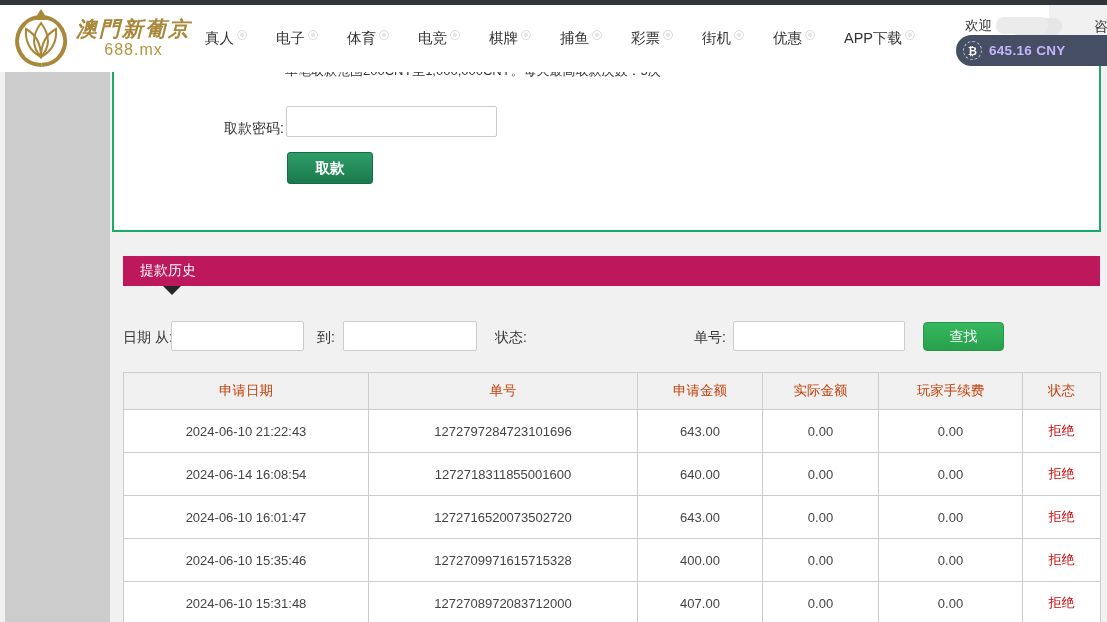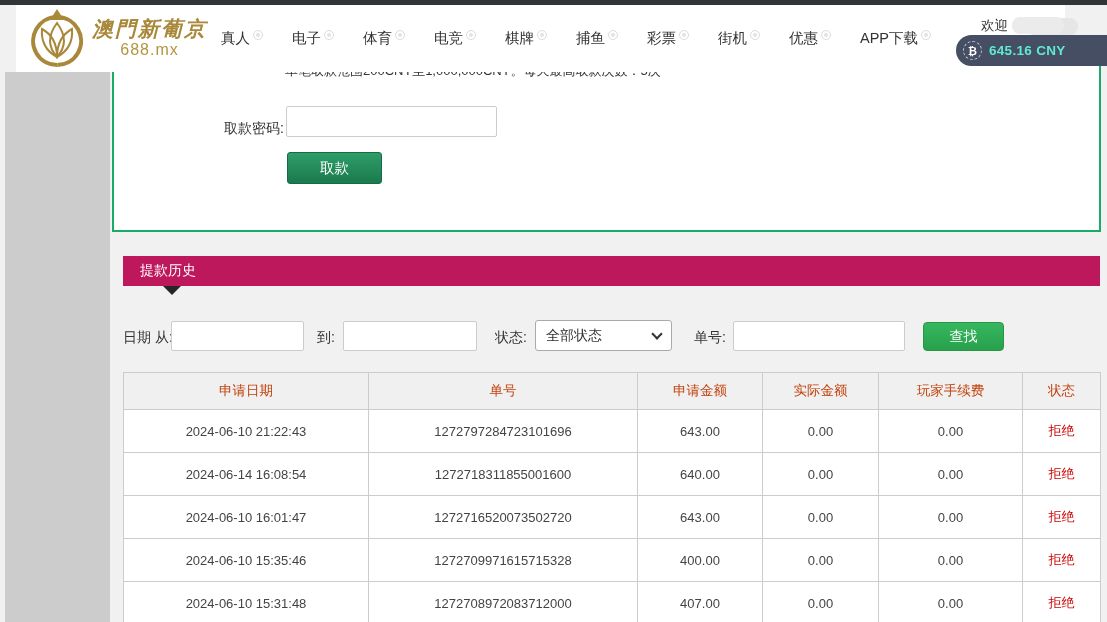--- a/index.html
+++ b/index.html
@@ -2,46 +2,46 @@
 <html><head>
 <meta charset="utf-8">
 <style>
   * { margin:0; padding:0; box-sizing:border-box; }
   html,body { width:1107px; height:622px; }
   body { font-family:"Liberation Sans","DejaVu Sans",sans-serif; background:#fff; }
   #screen { position:relative; width:1107px; height:622px; overflow:hidden; background:#f1f1f1; }
 
   
   #topstrip { position:absolute; left:0; top:0; width:1107px; height:5px; background:#31353a; z-index:30; }
-  #header { position:absolute; left:16px; top:5px; width:1049px; height:67px; background:#ffffff; z-index:20; }
+  #header { position:absolute; left:0; top:5px; width:1049px; height:67px; background:#ffffff; z-index:20; }
   #logo { position:absolute; left:12px; top:2px; display:flex; align-items:center; cursor:pointer; }
   #logo svg { display:block; }
   .logo-text { margin-left:6px; text-align:center; }
   .logo-title { font-family:"DejaVu Serif","Liberation Serif",serif; font-weight:bold; font-size:21px; color:#a9883a; letter-spacing:2px; line-height:24px; font-style:italic; }
   .logo-domain { font-size:16px; color:#b4953f; line-height:18px; letter-spacing:1px; }
   #nav { position:absolute; left:205px; top:0; height:67px; display:flex; align-items:center; gap:29px; }
   .nav-item { display:flex; align-items:flex-start; gap:3px; font-size:14.5px; color:#333; cursor:pointer; white-space:nowrap; }
   .nav-circle { width:10px; height:10px; border:1px solid #dcdcdc; border-radius:50%; margin-top:1px; position:relative; }
   .nav-circle::after { content:""; position:absolute; left:2px; top:2px; width:4px; height:4px; background:#e3e3e3; border-radius:50%; }
   #welcome-area { position:absolute; left:965px; top:12px; display:flex; font-size:13.5px; color:#333; }
   #username-blob { width:52px; height:17px; background:#ebebeb; border-radius:8px; margin-left:4px; box-shadow:14px 1px 0 0 #e6e6e6; }
   #service-partial { position:absolute; left:1094px; top:13px; font-size:14px; color:#333; }
   #balance-pill { position:absolute; left:956px; top:35px; width:160px; height:31px; background:#454e63; border-radius:16px 0 0 16px; display:flex; align-items:center; padding-left:7px; cursor:pointer; z-index:25; }
   .btc-icon { width:19px; height:19px; border:1.6px dashed #c7ccda; border-radius:50%; color:#fff; font-size:11px; font-weight:bold; display:flex; align-items:center; justify-content:center; }
-  .balance-text { color:#5eead4; font-size:13.5px; font-weight:bold; margin-left:7px; letter-spacing:.3px; }
+  .balance-text { color:#c4b5fd; font-size:13.5px; font-weight:bold; margin-left:7px; letter-spacing:.3px; }
 
   
   #left-strip { position:absolute; left:5px; top:72px; width:105px; height:550px; background:#cccccc; }
 
   
   #withdraw-panel { position:absolute; left:112px; top:40px; width:989px; height:192px; background:#ffffff; border:2px solid #19ab67; }
   #limit-note { position:absolute; left:171px; top:20px; font-size:13px; color:#333; white-space:nowrap; }
   #pwd-label { position:absolute; left:20px; top:78px; width:150px; text-align:right; font-size:14px; color:#333; }
   #pwd-input { position:absolute; left:172px; top:64px; width:211px; height:31px; border:1px solid #ccc; border-radius:2px; background:#fff; font-size:14px; padding:0 6px; }
-  #withdraw-btn { position:absolute; left:173px; top:110px; width:95px; height:32px; border:1px solid #156b43; border-radius:3px; background:linear-gradient(#2f9d68,#1a7a4d); color:#fff; font-size:14.5px; font-weight:normal; cursor:pointer; font-family:inherit; }
+  #withdraw-btn { position:absolute; left:173px; top:110px; width:86px; height:32px; border:1px solid #156b43; border-radius:3px; background:linear-gradient(#2f9d68,#1a7a4d); color:#fff; font-size:14.5px; font-weight:bold; cursor:pointer; font-family:inherit; }
 
   
   #history-bar { position:absolute; left:123px; top:256px; width:977px; height:30px; background:#be185d; color:#fff; display:flex; align-items:center; padding-left:17px; font-size:14px; cursor:pointer; }
   #history-bar .tri { position:absolute; left:40px; top:30px; width:0; height:0; border-left:9px solid transparent; border-right:9px solid transparent; border-top:9px solid #262626; }
 
   .flt-label { position:absolute; font-size:14px; color:#333; top:329px; white-space:nowrap; }
   .flt-input { position:absolute; top:321px; height:30px; border:1px solid #ccc; border-radius:2px; background:#fff; font-size:13px; padding:0 6px; }
   #status-select { position:absolute; left:535px; top:320px; width:137px; height:31px; border:1px solid #aaa; border-radius:3px; background:#fff; display:flex; align-items:center; justify-content:space-between; padding:0 10px; font-size:14px; color:#333; cursor:pointer; }
   .chev { width:8px; height:8px; border-right:2px solid #333; border-bottom:2px solid #333; transform:rotate(45deg); margin-top:-4px; }
   #search-btn { position:absolute; left:923px; top:322px; width:81px; height:29px; border:1px solid #279544; border-radius:4px; background:linear-gradient(#35b75f,#28a04c); color:#fff; font-size:14px; cursor:pointer; font-family:inherit; }
@@ -141,24 +141,20 @@
   <div id="history-bar">
     <span>提款历史</span>
     <span class="tri"></span>
   </div>
 
   <span class="flt-label" style="left:123px;">日期 从:</span>
   <input class="flt-input" style="left: 171px; width: 133px;">
   <span class="flt-label" style="left:317px;">到:</span>
   <input class="flt-input" style="left: 343px; width: 134px;">
   <span class="flt-label" style="left:495px;">状态:</span>
-  <div id="status-select">
-    <span>全部状态</span>
-    <span class="chev"></span>
-  </div>
   <span class="flt-label" style="left:694px;">单号:</span>
   <input class="flt-input" style="left: 733px; width: 172px;">
   <button id="search-btn">查找</button>
 
   <table id="history-table">
     <colgroup>
         <col style="width:245px">
         <col style="width:269px">
         <col style="width:125px">
         <col style="width:116px">

